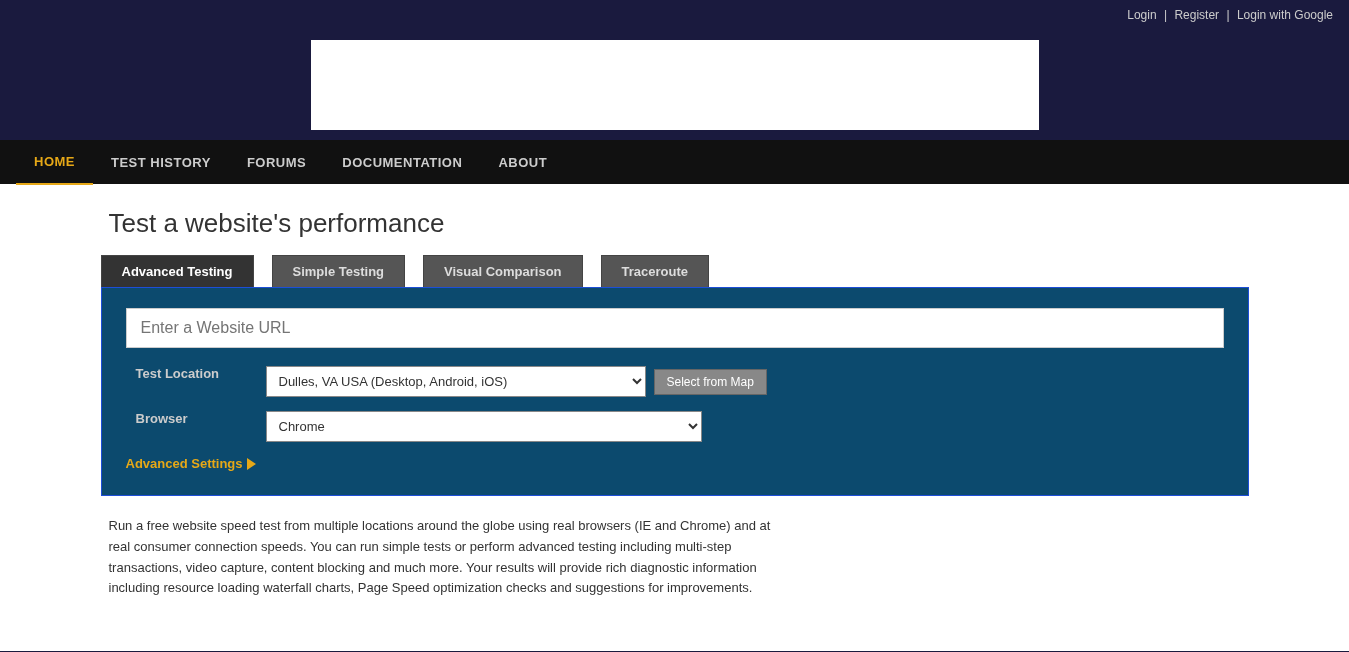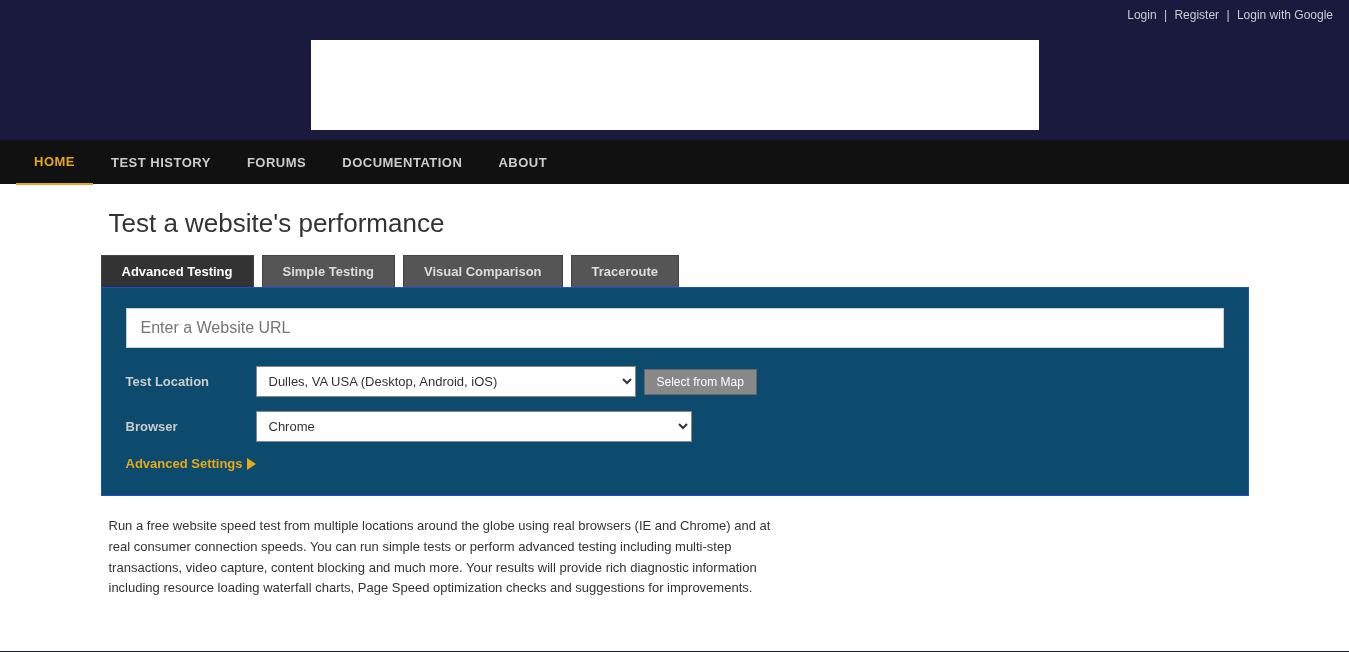--- a/index.html
+++ b/index.html
@@ -84,21 +84,21 @@
     }
     .tab {
       padding: 8px 20px;
       background: #555;
       color: #ddd;
       cursor: pointer;
       border: 1px solid #444;
       border-bottom: none;
       font-size: 13px;
       font-weight: bold;
-      margin-right: 8px;
+      margin-right: 18px;
     }
     .tab.active {
       background: #333;
       color: #fff;
     }
 
     
     .test-panel {
       background: #0c4a6e;
       padding: 20px 24px 24px 24px;
@@ -112,22 +112,23 @@
       font-size: 16px;
       border: 1px solid #ccc;
       margin-bottom: 18px;
       color: #999;
       background: #fff;
     }
 
     
     .form-row {
       display: flex;
-      align-items: center;
+      align-items: flex-start;
       margin-bottom: 14px;
+      margin-left: 10px;
     }
     .form-label {
       color: #ccc;
       font-size: 13px;
       font-weight: bold;
       min-width: 130px;
     }
     .form-control-group {
       display: flex;
       align-items: center;

